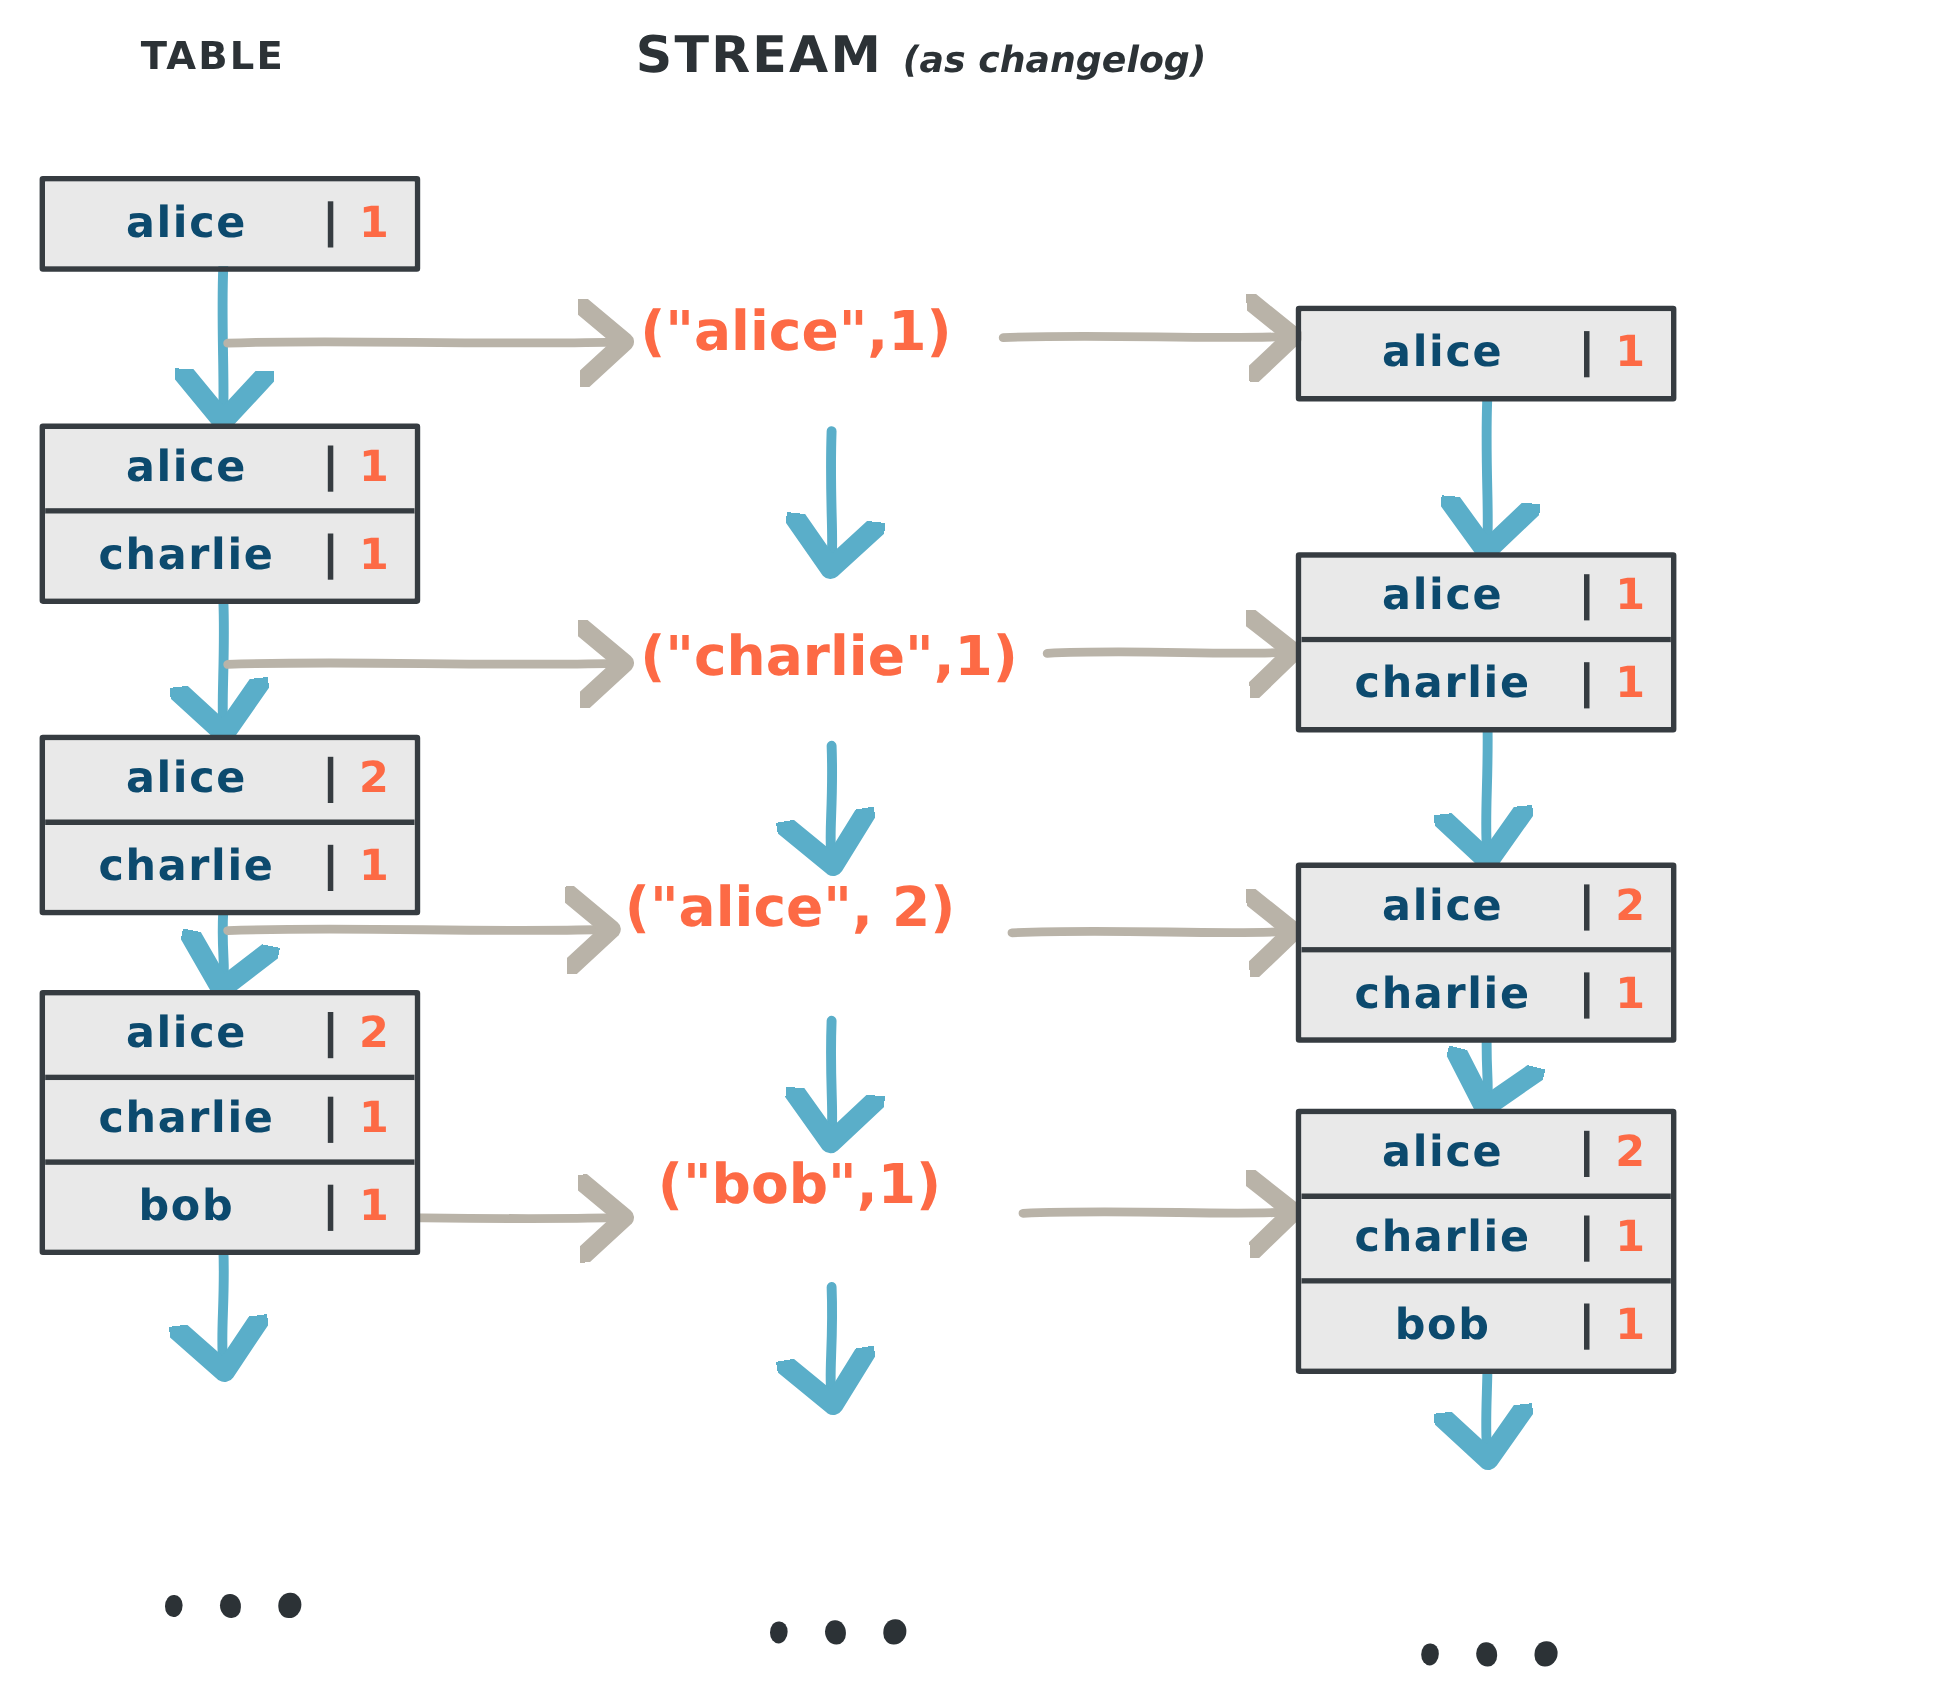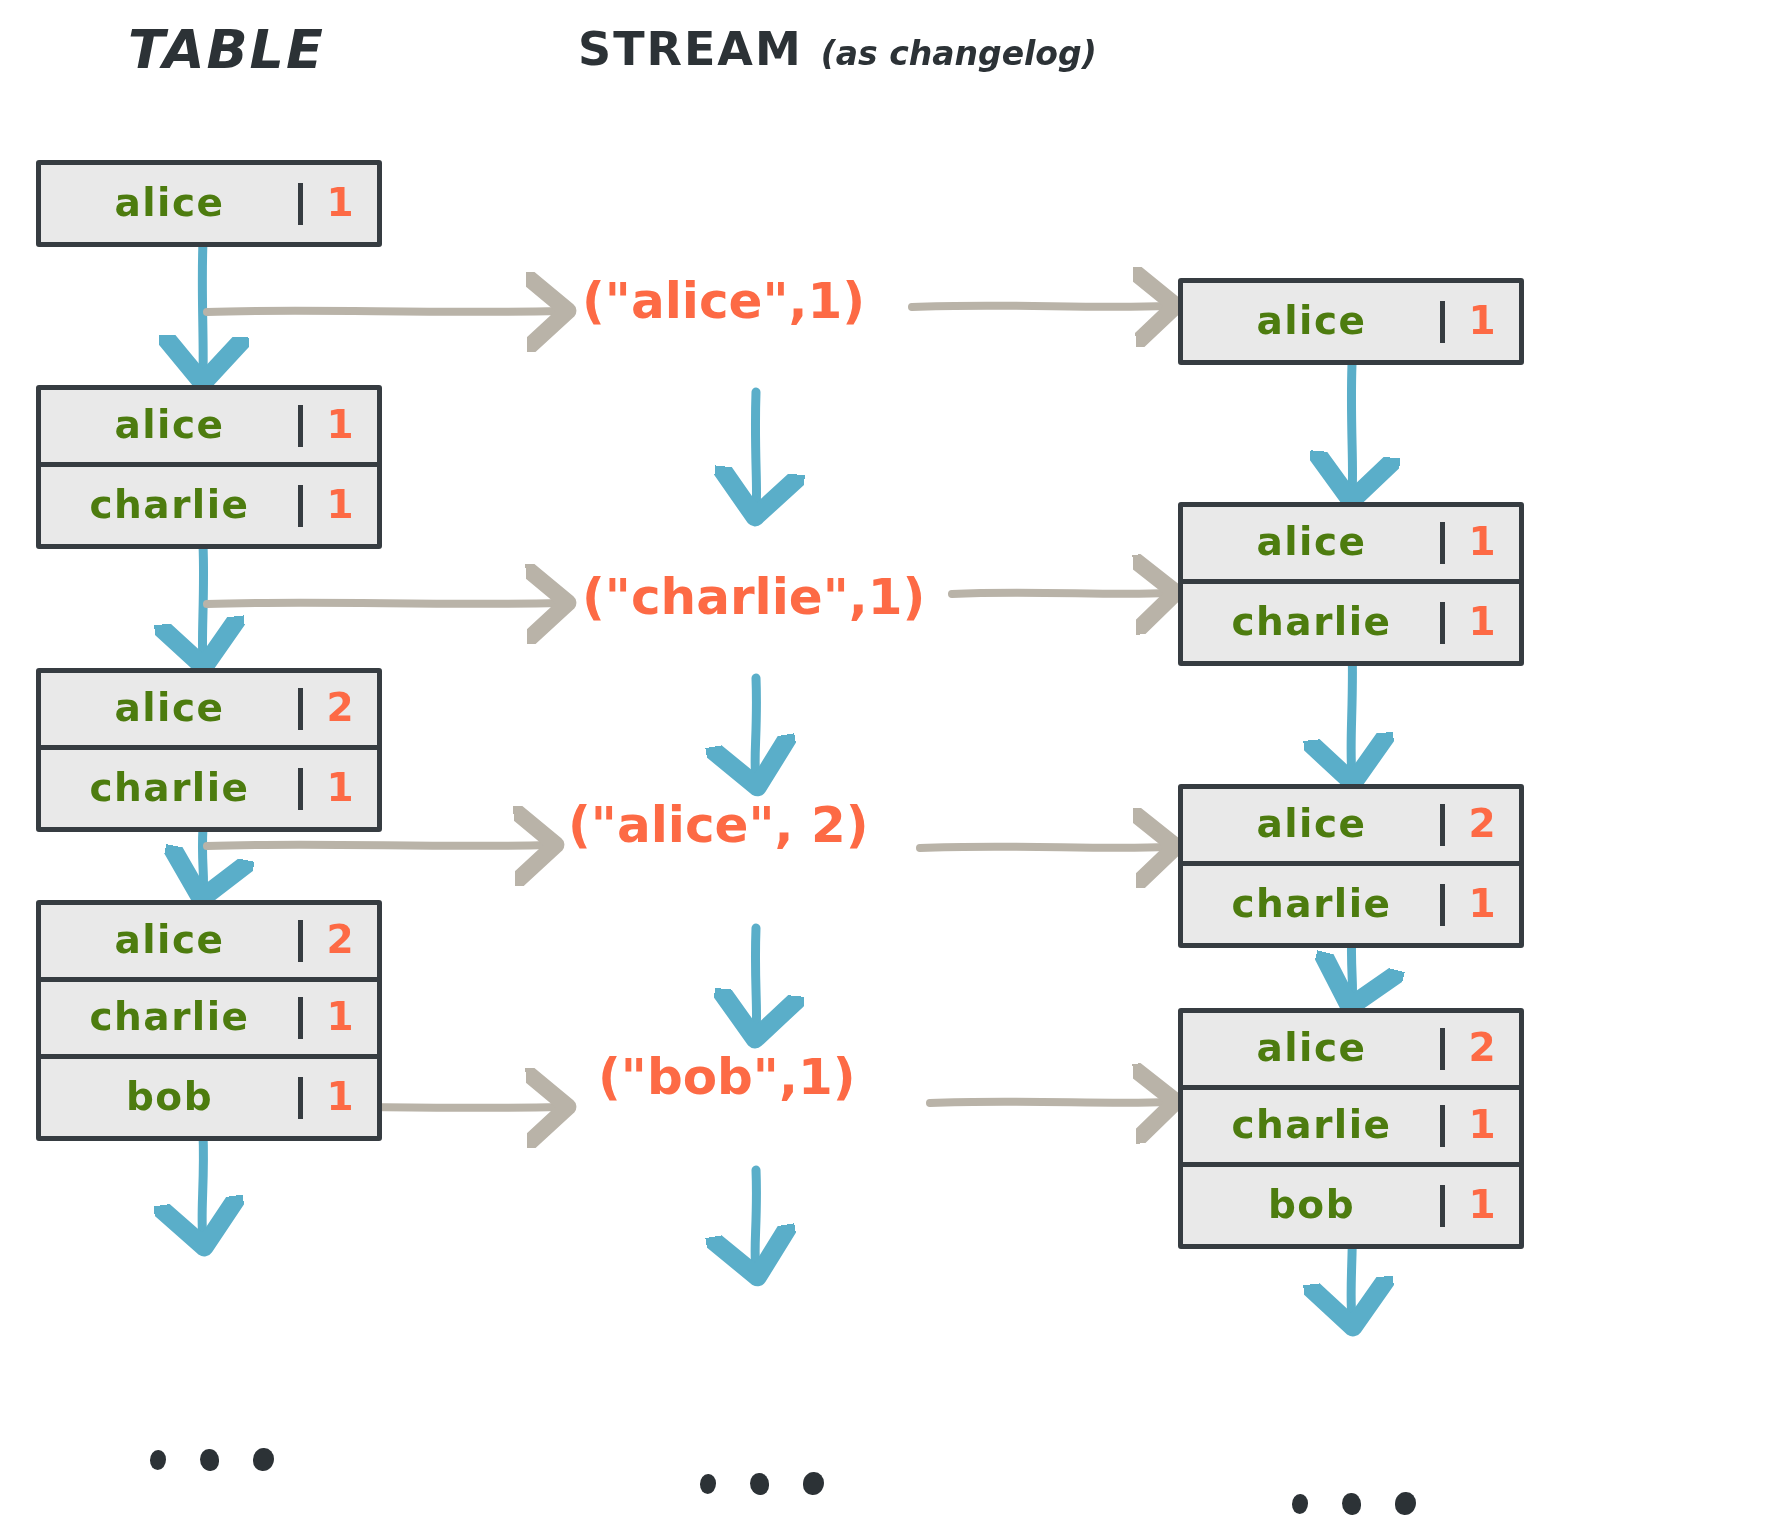--- a/index.html
+++ b/index.html
@@ -14,21 +14,21 @@
   
   .col-head {
     position: absolute;
     color: #2c3236;
     font-family: "DejaVu Sans", sans-serif;
     font-weight: 700;
     letter-spacing: 2px;
     white-space: nowrap;
     user-select: none;
   }
-  #head-table-left  { left: 128px; top: 18px;  font-size: 54px; font-style: italic; }
+  #head-table-left  { left: 128px; top: 32px;  font-size: 35px; }
   #head-stream      { left: 578px; top: 22px;  font-size: 46px; }
   #head-table-right { left: 1236px; top: 18px; font-size: 54px; }
   .head-main { font-variant: small-caps; text-transform: uppercase; }
   .head-sub  { font-size: 33px; font-weight: 700; letter-spacing: 0px;
                text-transform: none; font-style: italic; }
 
   
   .tbl {
     position: absolute;
     border: 5px solid #363c41;
@@ -40,21 +40,21 @@
     display: flex;
     align-items: center;
     height: 77px;
     border-bottom: 5px solid #363c41;
     background: #e9e9e9;
   }
   .trow:last-child { border-bottom: none; }
   .tkey {
     flex: 1 1 auto;
     text-align: center;
-    color: #4d7c0f;
+    color: #0c4a6e;
     font-size: 39px;
     font-family: "DejaVu Sans", sans-serif;
     font-weight: 700;
     letter-spacing: 1.5px;
     border-right: 5px solid #363c41;
     line-height: 1;
     padding-bottom: 3px;
   }
   .tval {
     flex: 0 0 76px;

